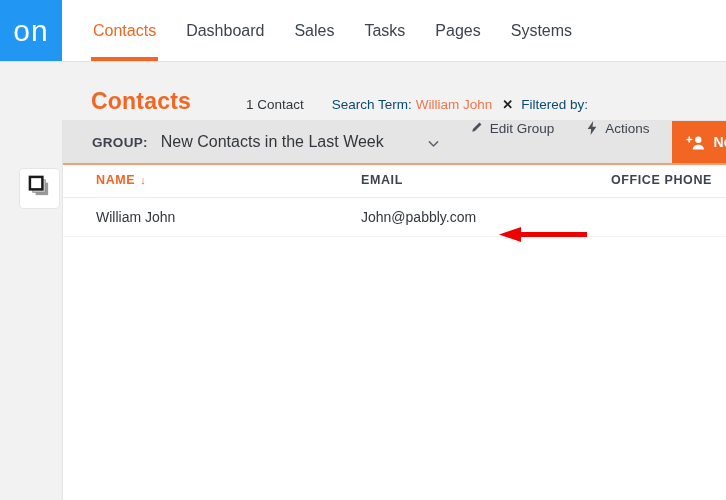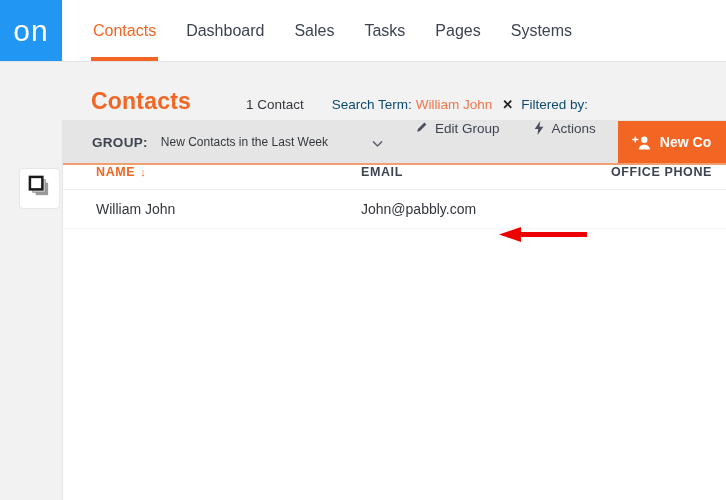--- a/index.html
+++ b/index.html
@@ -133,21 +133,21 @@
     cursor: pointer;
   }
   .group-label {
     font-size: 13.5px;
     color: #3d4450;
     font-weight: bold;
     letter-spacing: 0.3px;
     margin-right: 13px;
   }
   .group-value {
-    font-size: 12px;
+    font-size: 16px;
     color: #33373d;
   }
   .chev {
     margin-left: 43px;
     margin-right: 14px;
     display: inline-block;
     width: 13px;
     height: 13px;
     color: #5d6672;
   }
@@ -186,21 +186,21 @@
   .tb-new .ic { margin-right: 9px; display: inline-flex; align-items: center; }
 
   
   .tbl { width: 100%; border-collapse: collapse; table-layout: fixed; }
   .tbl th {
     text-align: left;
     font-size: 12.5px;
     letter-spacing: 0.6px;
     font-weight: bold;
     color: #3d4450;
-    padding: 0 0 10px 0;
+    padding: 8px 0 10px 0;
     border-bottom: 1px solid #ececec;
     background: #fff;
   }
   .tbl th.sorted { color: #f26522; }
   .tbl th .sortarrow { font-size: 11px; margin-left: 5px; font-weight: normal; }
   .tbl td {
     font-size: 14px;
     color: #33373d;
     padding: 11px 0 11px 0;
     border-bottom: 1px solid #f4f4f4;

